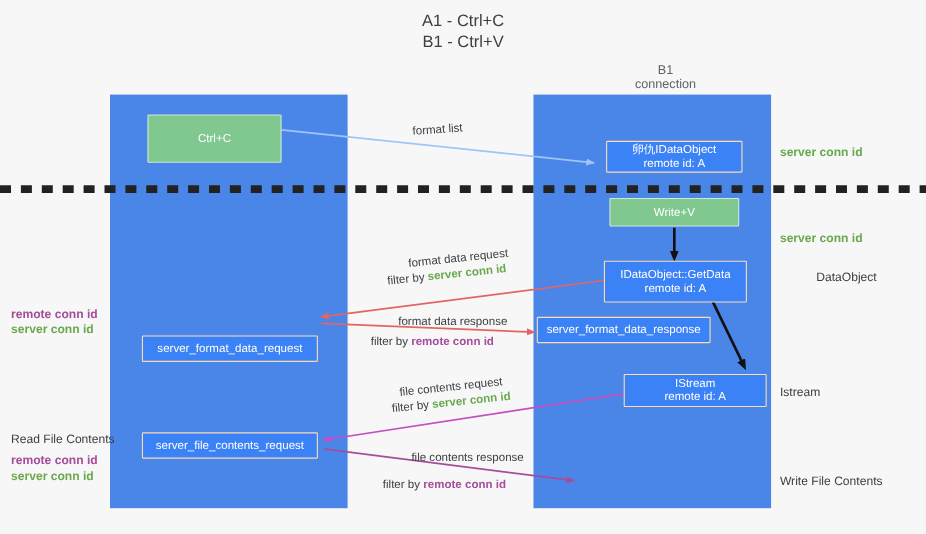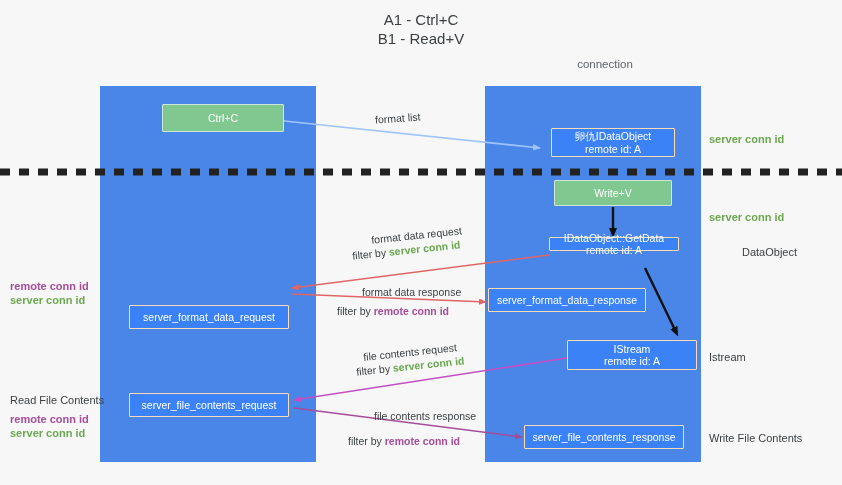--- a/index.html
+++ b/index.html
@@ -59,24 +59,25 @@
 
   svg.overlay{position:absolute;left:0;top:0;width:842px;height:485px;pointer-events:none;}
 </style>
 </head>
 <body>
 
 <div id="stage">
 
   <div class="abs title">
     <div>A1 - Ctrl+C</div>
-    <div>B1 - Read+V</div>
+    <div>B1 - Ctrl+V</div>
   </div>
 
   <div class="abs lane-head" style="left:540px;top:58px;width:130px;">
+    <div>B1</div>
     <div>connection</div>
   </div>
 
   <div class="abs lane" style="left:100px;top:86px;width:216px;height:376px;"></div>
   <div class="abs lane" style="left:485px;top:86px;width:216px;height:376px;"></div>
 
   <svg class="overlay" viewBox="0 0 842 485">
     <defs>
       <marker id="ah-blue" markerWidth="9" markerHeight="9" refX="7" refY="3.2" orient="auto" markerUnits="userSpaceOnUse">
         <path d="M0,0 L8,3.2 L0,6.4 z" fill="#9fc5f8"></path>
@@ -105,36 +106,36 @@
 
     <path d="M292,294 L486,302" stroke="#e06666" stroke-width="1.6" fill="none" marker-end="url(#ah-red)"></path>
 
     <path d="M567,358 L294,400" stroke="#c34fc3" stroke-width="1.6" fill="none" marker-end="url(#ah-mag)"></path>
 
     <path d="M294,408 L522,437" stroke="#a64d9a" stroke-width="1.6" fill="none" marker-end="url(#ah-pur)"></path>
 
     <line x1="0" y1="172" x2="842" y2="172" stroke="#222222" stroke-width="7" stroke-dasharray="10 9"></line>
   </svg>
 
-  <div class="abs box green" style="left:134px;top:104px;width:122px;height:28px;margin-left:28px;">
+  <div class="abs box green" style="left:134px;top:104px;width:122px;height:44px;">
     <span class="inner">Ctrl+C</span>
   </div>
 
   <div class="abs box orange" style="left:551px;top:128px;width:124px;height:29px;">
     <span class="inner">
       <span>卵仇IDataObject</span><br>
       <span>remote id: A</span>
     </span>
   </div>
 
   <div class="abs box green" style="left:554px;top:180px;width:118px;height:26px;">
     <span class="inner">Write+V</span>
   </div>
 
-  <div class="abs box orange" style="left:549px;top:237px;width:130px;height:14px;">
+  <div class="abs box orange" style="left:549px;top:237px;width:130px;height:38px;">
     <span class="inner">
       <span>IDataObject::GetData</span><br>
       <span>remote id: A</span>
     </span>
   </div>
 
   <div class="abs box orange" style="left:567px;top:340px;width:130px;height:30px;">
     <span class="inner">
       <span>IStream</span><br>
       <span>remote id: A</span>
@@ -146,23 +147,20 @@
   </div>
 
   <div class="abs box orange" style="left:129px;top:393px;width:160px;height:24px;">
     <span class="inner">server_file_contents_request</span>
   </div>
 
   <div class="abs box orange" style="left:488px;top:288px;width:158px;height:24px;">
     <span class="inner">server_format_data_response</span>
   </div>
 
-  <div class="abs box orange" style="left:524px;top:425px;width:160px;height:24px;">
-    <span class="inner">server_file_contents_response</span>
-  </div>
 
   <div class="abs edge-label" style="left:375px;top:111px;transform:rotate(-4deg);">format list</div>
 
   <div class="abs edge-label" style="left:371px;top:228px;transform:rotate(-6deg);">format data request</div>
 
   <div class="abs edge-label" style="left:352px;top:243px;transform:rotate(-6deg);">
     <span>filter by</span>
     <b class="green-txt">server conn id</b>
   </div>
 

